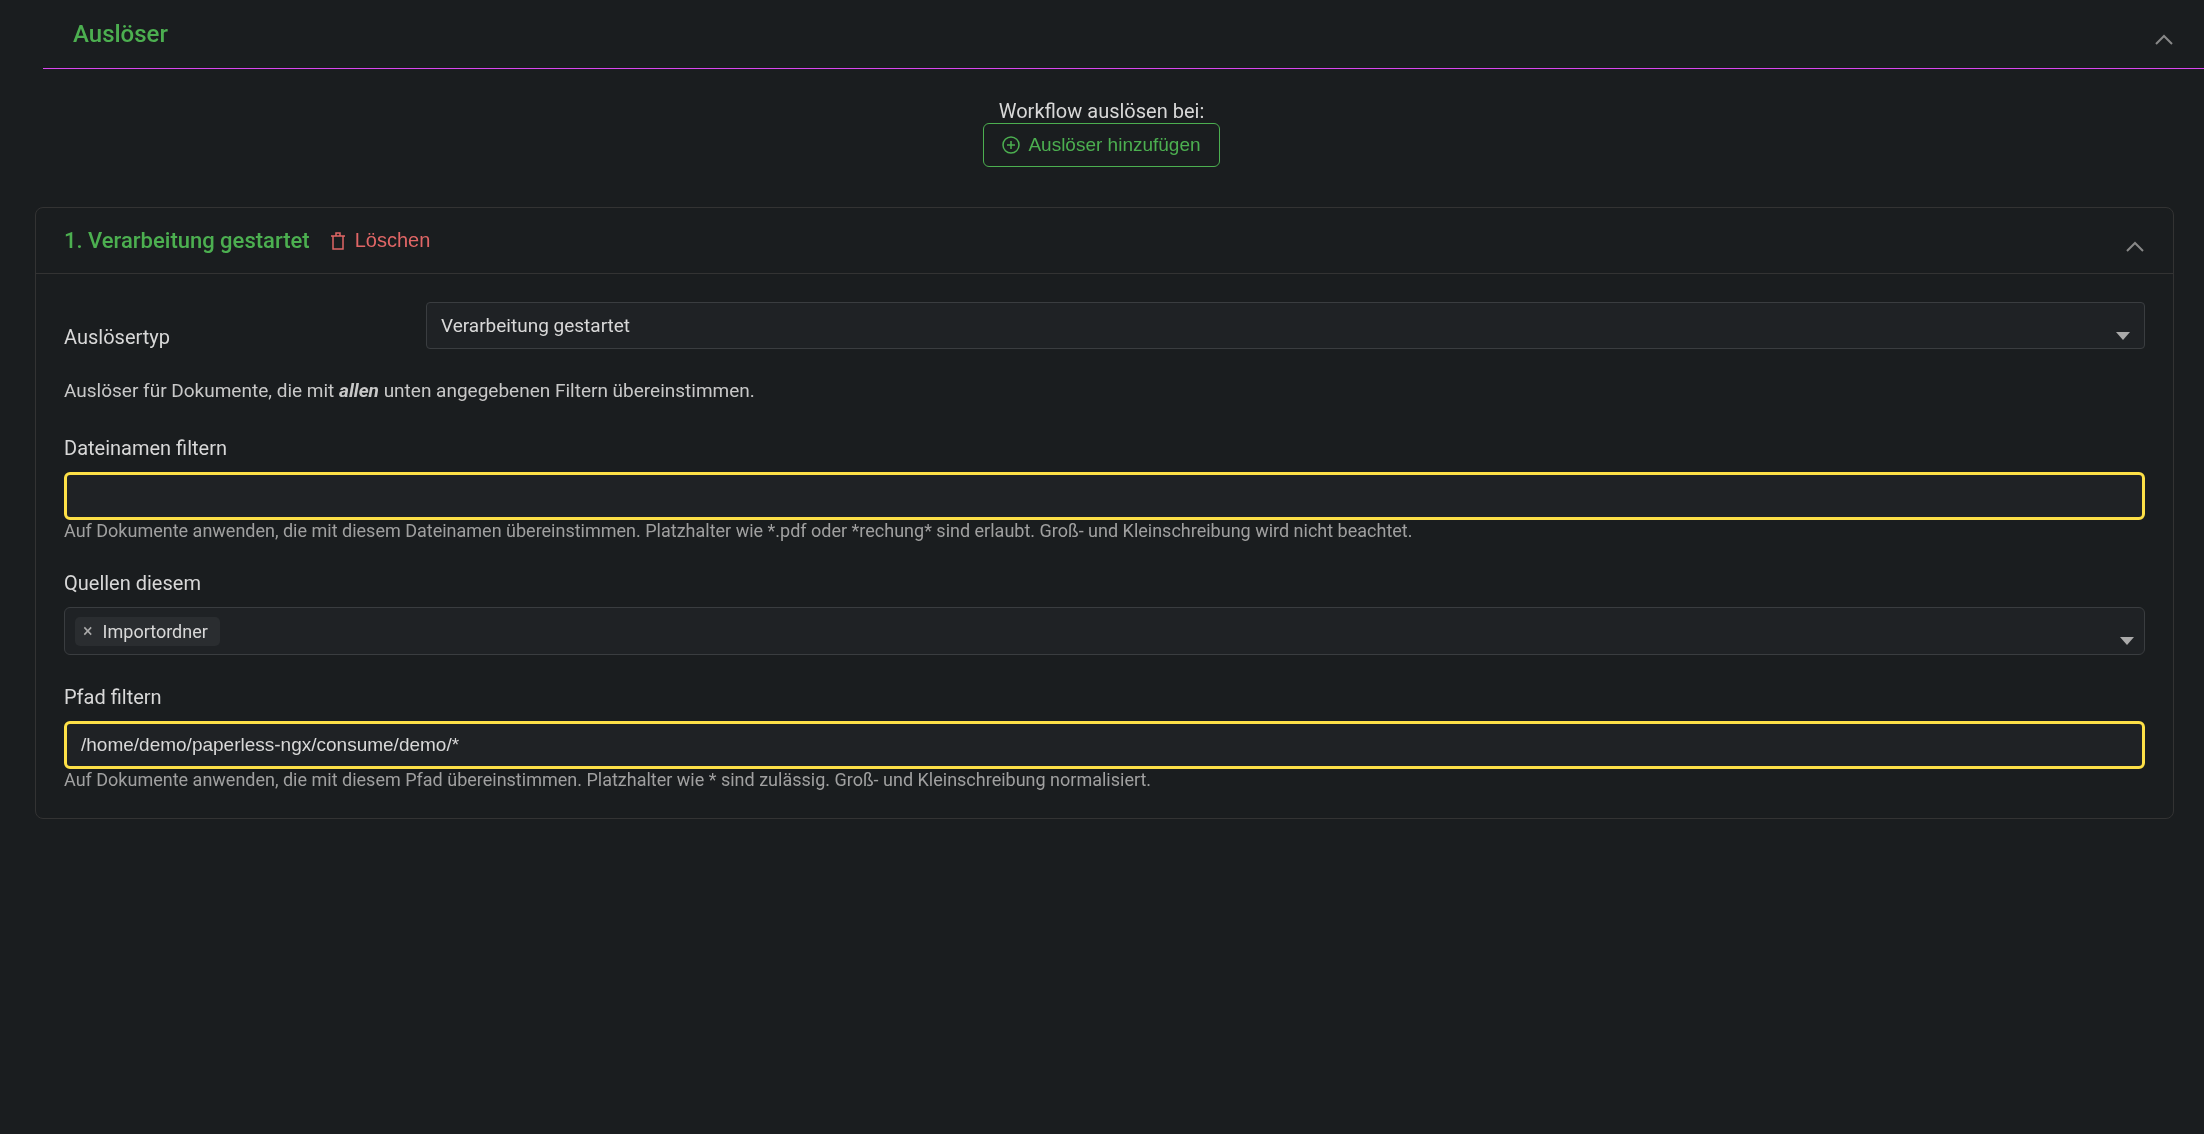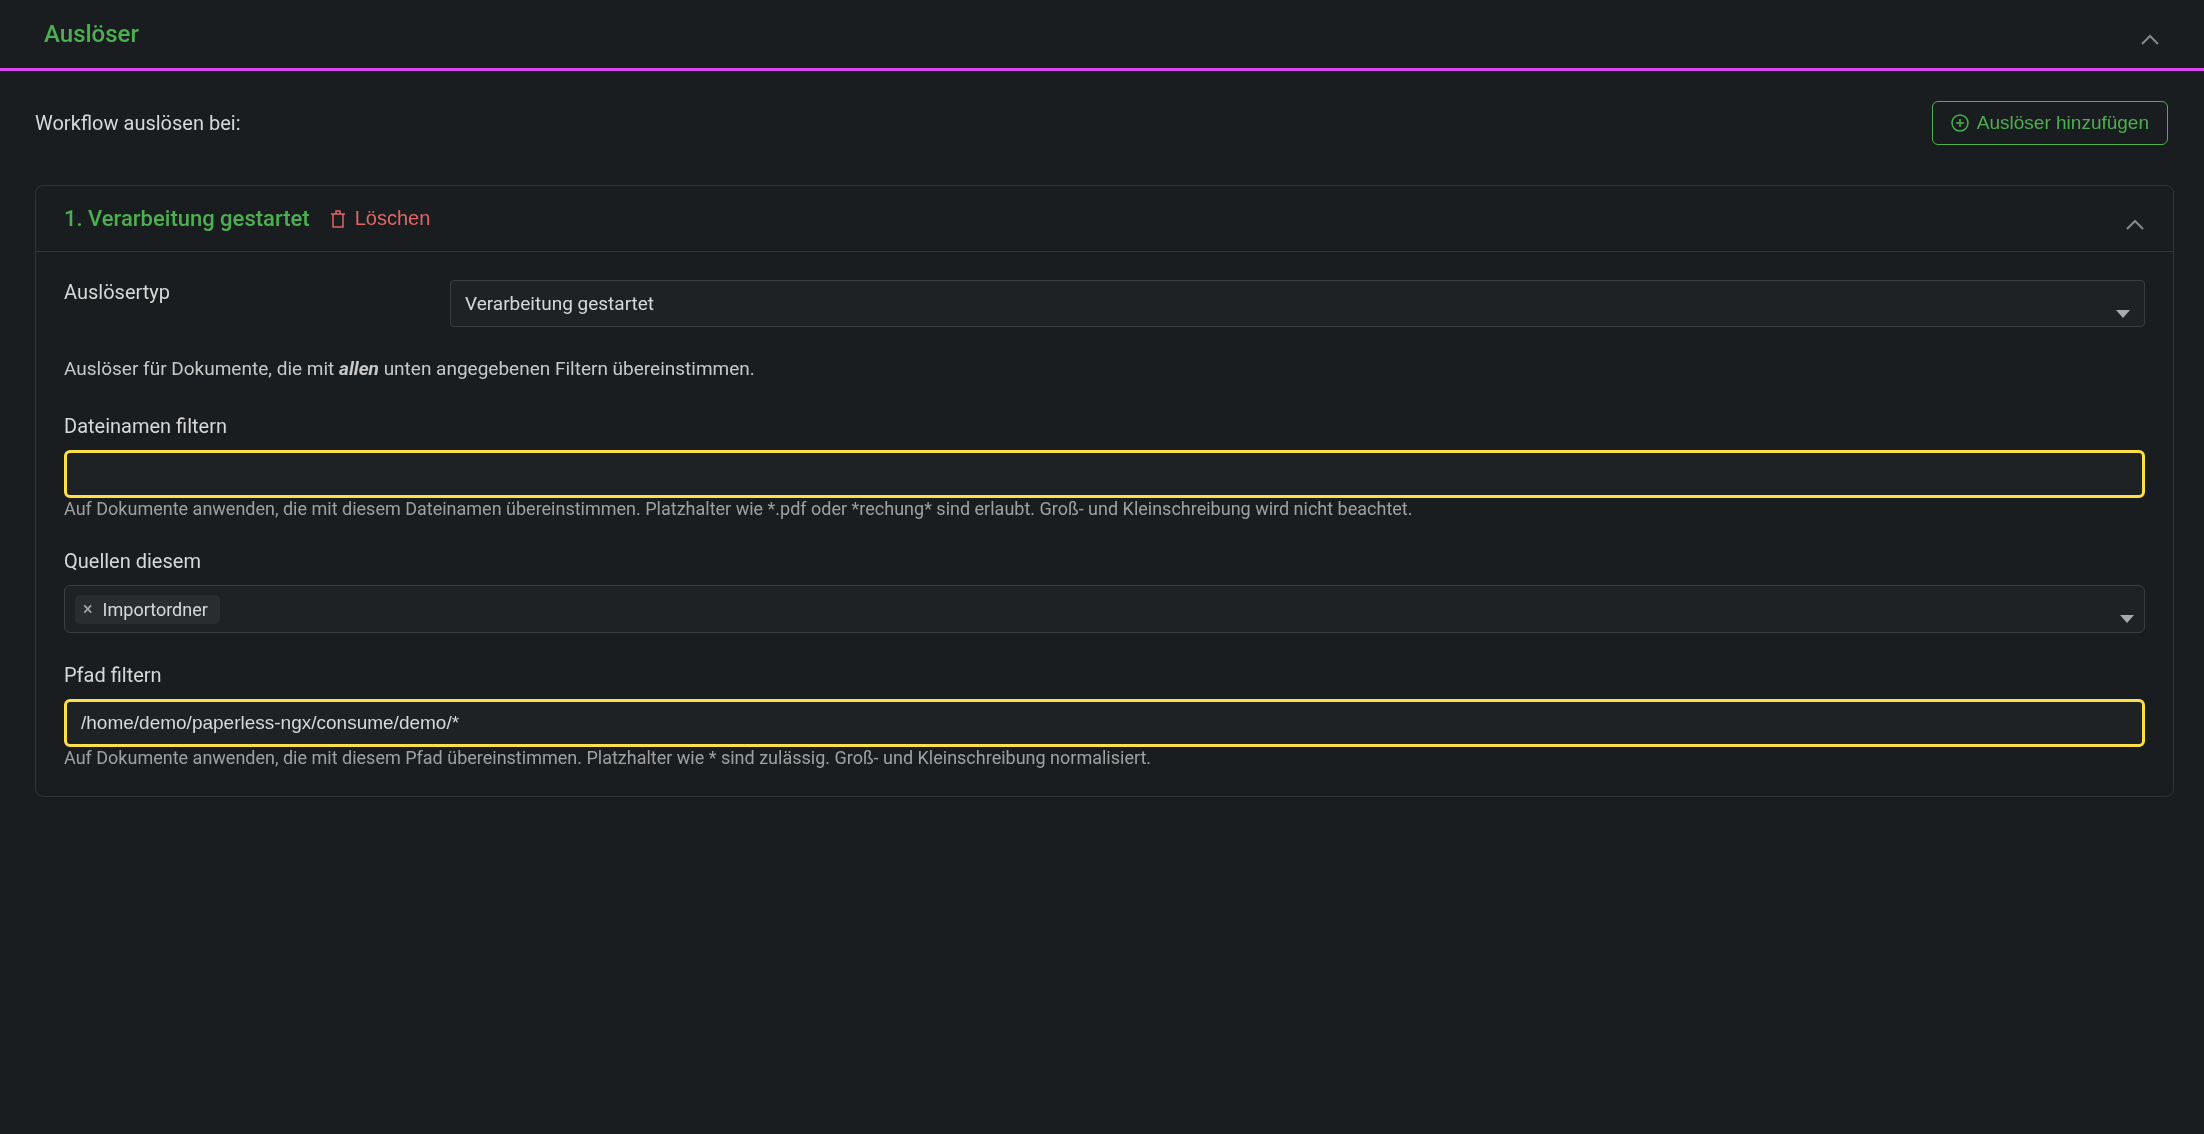--- a/index.html
+++ b/index.html
@@ -16,23 +16,24 @@
     height: 1134px;
     overflow: hidden;
   }
   .panel {
     background: #1a1d1f;
   }
   .panel-header {
     display: flex;
     align-items: center;
     justify-content: space-between;
-    padding: 20px 44px;
-    border-bottom: 3px solid #d946ef;
-    cursor: pointer;
+    padding: 20px 30px;
+    border-bottom: 1px solid #d946ef;
+    cursor: pointer;
+    margin-left: 43px;
   }
   .panel-title {
     color: #4caf50;
     font-size: 24px;
     font-weight: 500;
   }
   .chevron-up {
     width: 20px;
     height: 12px;
   }
@@ -43,20 +44,21 @@
   }
   .panel-body {
     padding: 30px 30px 20px 35px;
   }
   .toolbar {
     display: flex;
     align-items: center;
     justify-content: space-between;
     margin-bottom: 40px;
     padding-right: 6px;
+    flex-direction: column;
   }
   .toolbar-label {
     color: #d8d8d8;
     font-size: 20px;
   }
   .add-btn {
     display: inline-flex;
     align-items: center;
     gap: 8px;
     border: 1px solid #4caf50;
@@ -118,23 +120,22 @@
   .trash-icon svg {
     stroke: #e06666;
     stroke-width: 1.5;
     fill: none;
   }
   .trigger-body {
     padding: 28px;
   }
   .form-row {
     display: flex;
-    align-items: flex-start;
+    align-items: flex-end;
     margin-bottom: 30px;
-    gap: 24px;
   }
   .form-row-label {
     width: 362px;
     color: #d8d8d8;
     font-size: 20px;
   }
   .form-row-control {
     flex: 1;
   }
   .select-box {

